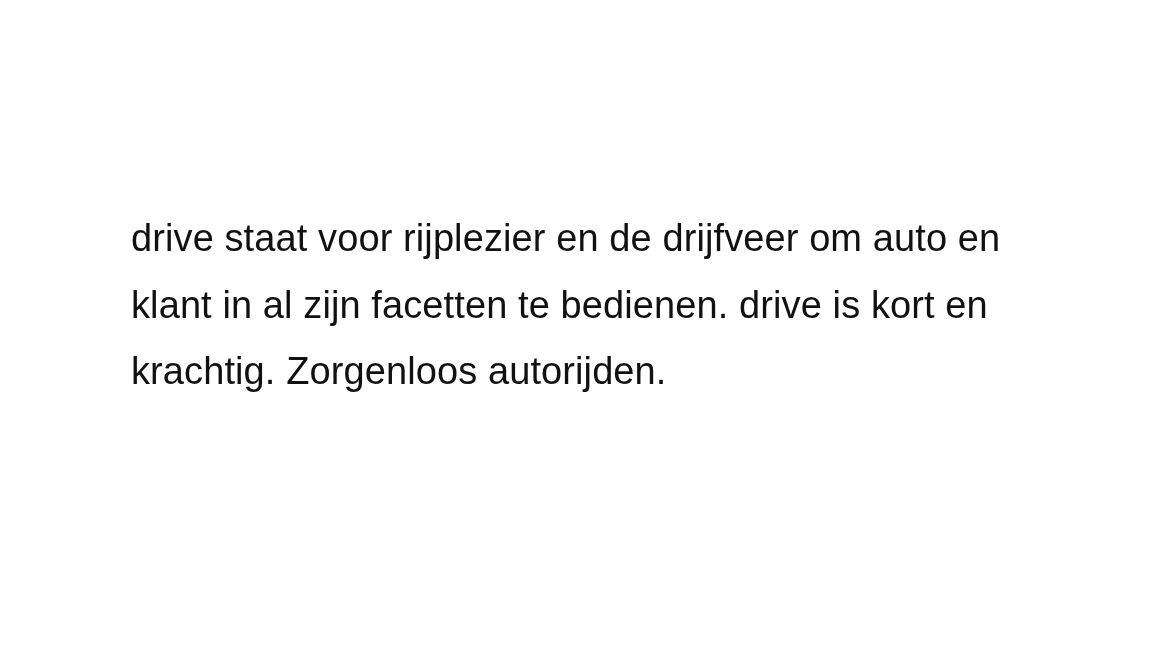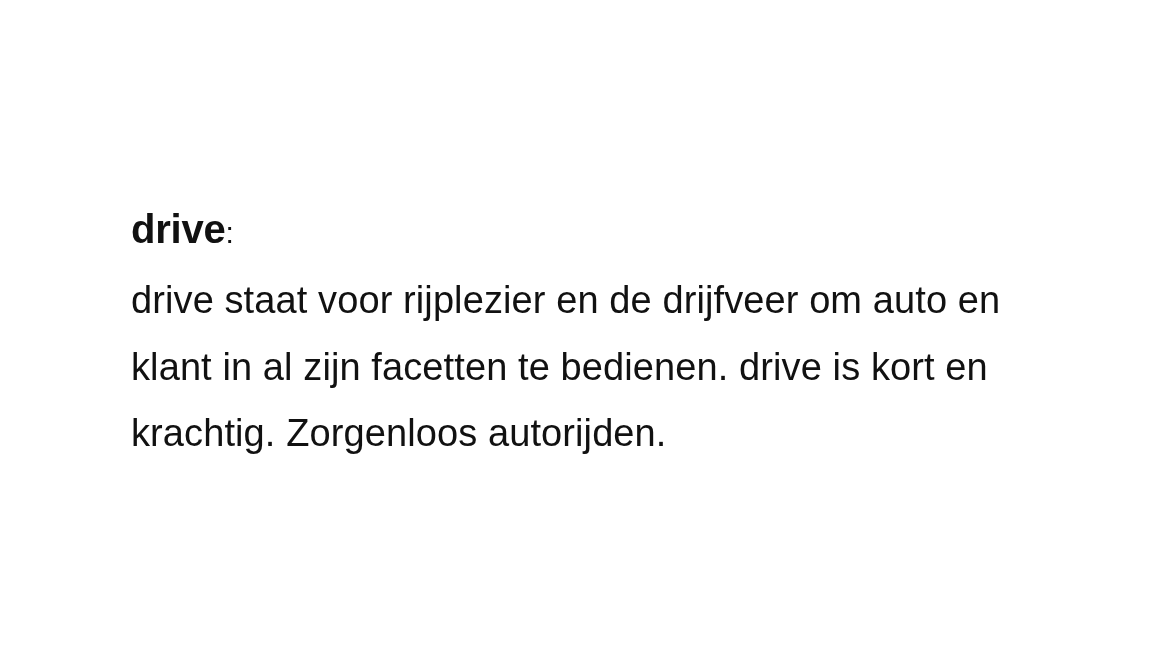--- a/index.html
+++ b/index.html
@@ -50,18 +50,15 @@
     margin: 0;
     letter-spacing: 0.1px;
     max-width: 890px;
   }
 </style>
 </head>
 <body>
 
 <div class="slide">
   <div class="content-block">
-    <h1 class="term-line">
-      <span class="term">drive</span><span class="colon">:</span>
-    </h1>
     <p class="definition">drive staat voor rijplezier en de drijfveer om auto en klant in al zijn facetten te bedienen. drive is kort en krachtig. Zorgenloos autorijden.</p>
   </div>
 </div>
 
 </body></html>

